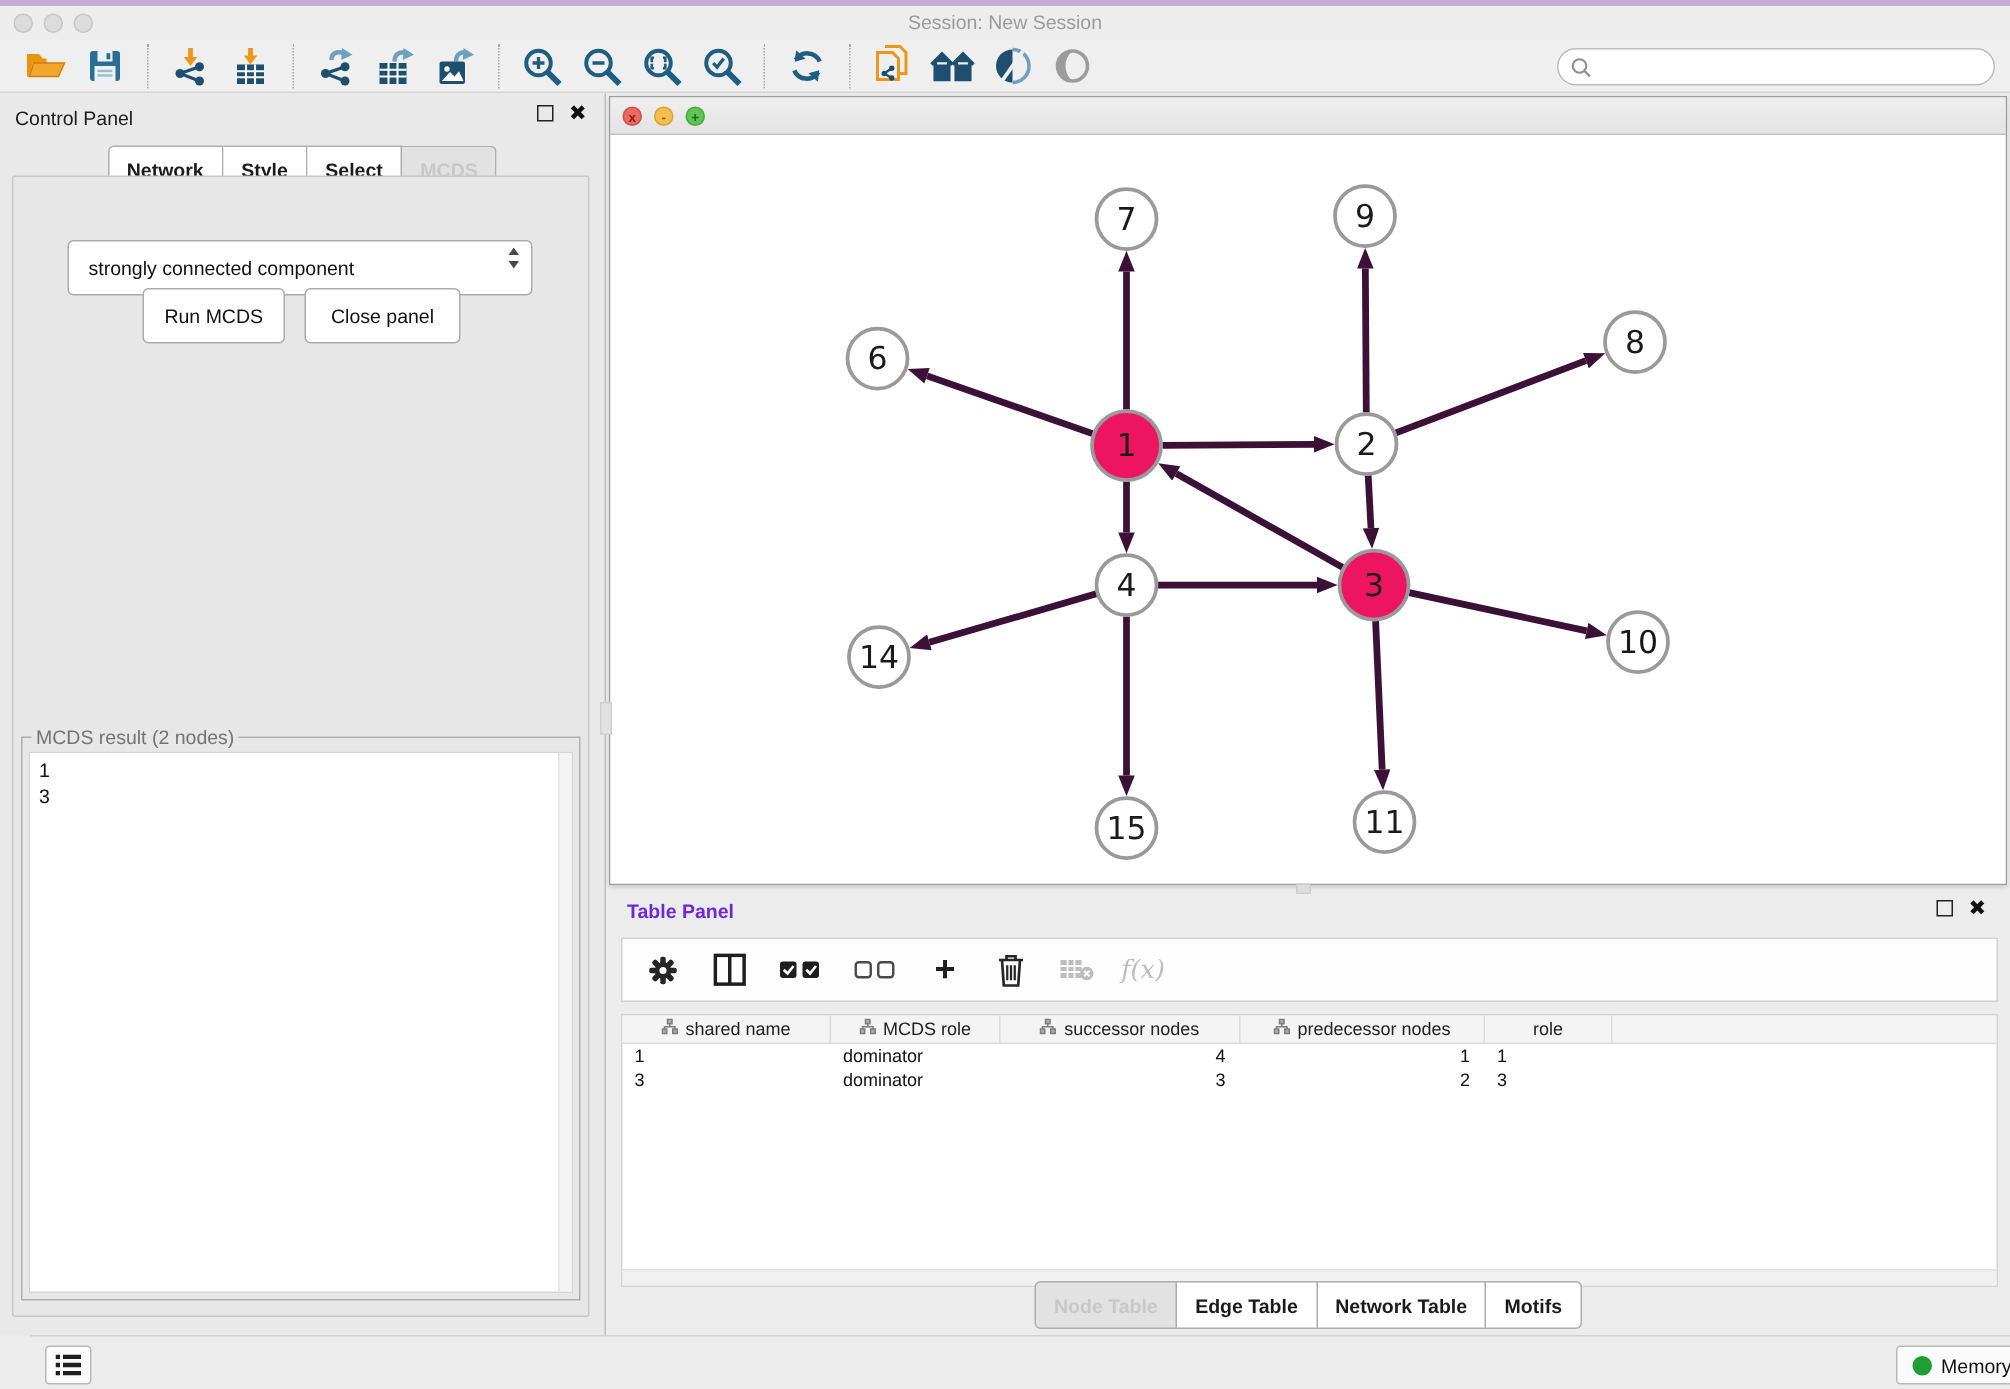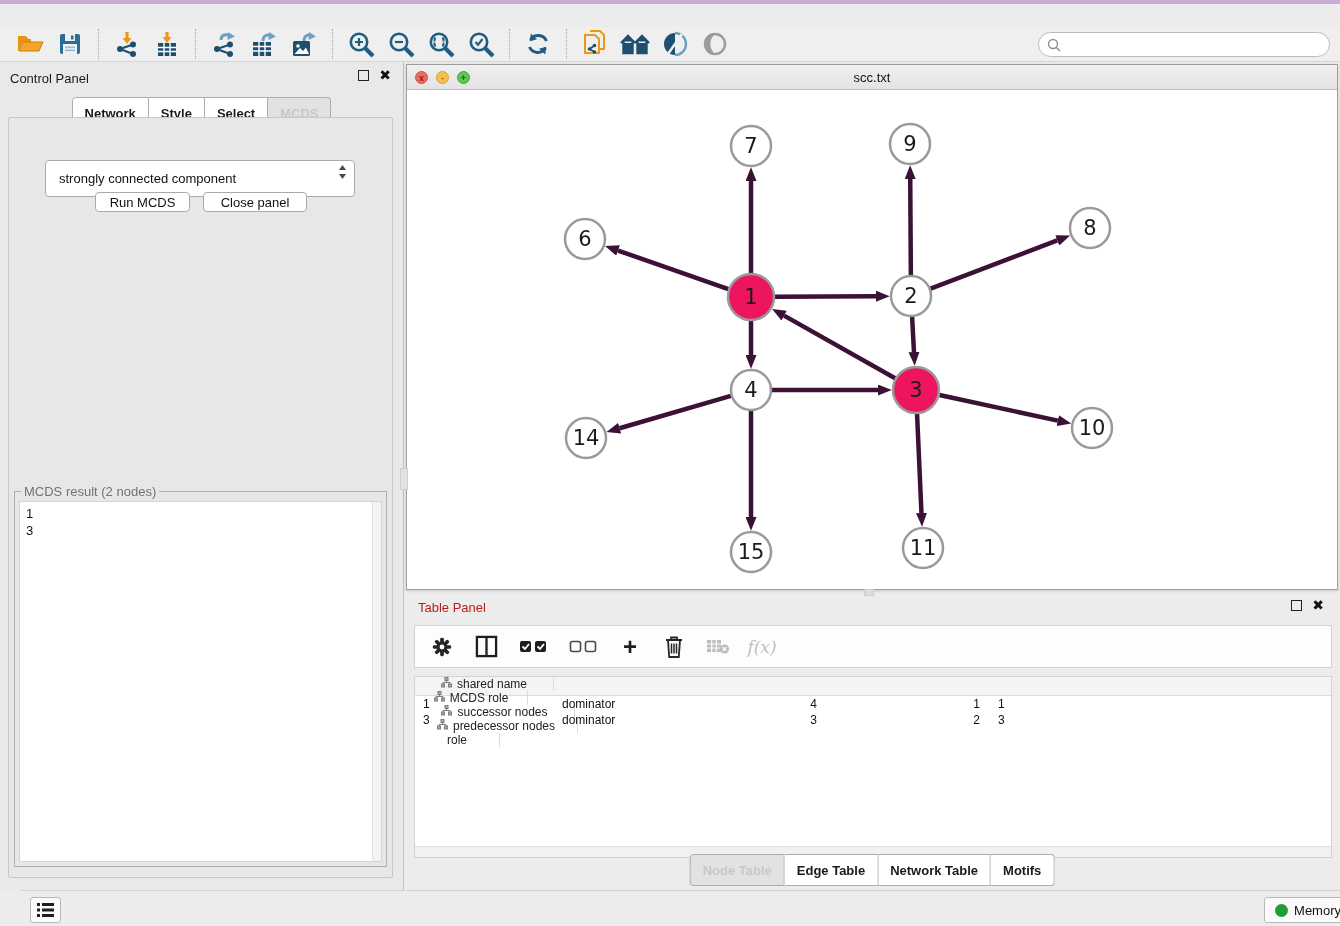--- a/index.html
+++ b/index.html
@@ -28,21 +28,21 @@
   .seg-tabs { position:absolute; display:flex; }
   .seg-tab { height:21px; padding:15px 12px; background:#fff; border:1px solid #ADADAD; border-left:none; font-size:13px; font-weight:600; color:#1a1a1a; display:flex; align-items:center; }
   .seg-tab:first-child { border-left:1px solid #ADADAD; border-radius:4px 0 0 4px; }
   .seg-tab:last-child { border-radius:0 4px 4px 0; }
   .seg-tab.active { background:#E2E2E2; color:#C8C8C8; }
   .cp-tabs { top:35px; left:50%; transform:translateX(-50%); }
   .cp-content { position:absolute; top:55px; left:8px; width:385px; height:761px; background:#E7E7E7; border:1px solid #C8C8C8; border-radius:2px; }
   .opt-label { position:absolute; top:19px; width:100%; text-align:center; font-size:13px; color:#111; }
   .cp-select { position:absolute; top:42px; left:36px; width:310px; height:37px; background:#fff; border:1px solid #ABABAB; border-radius:4px; font-size:13px; color:#111; display:flex; align-items:center; padding-left:13px; }
   .stepper { position:absolute; right:7px; top:3px; }
-  .mac-btn { position:absolute; height:20px; background:#fff; border:1px solid #ABABAB; border-radius:4px; font-size:13px; color:#111; display:flex; align-items:center; justify-content:center; }
+  .mac-btn { position:absolute; height:37px; background:#fff; border:1px solid #ABABAB; border-radius:4px; font-size:13px; color:#111; display:flex; align-items:center; justify-content:center; }
   .result-fieldset { position:absolute; top:373px; left:5px; width:373px; height:376px; border:1px solid #AFAFAF; }
   .result-legend { position:absolute; top:-8px; left:6px; background:#E7E7E7; padding:0 3px; font-size:13px; color:#737373; }
   .result-area { position:absolute; top:9px; left:4px; right:4px; bottom:4px; background:#fff; border:1px solid #D5D5D5; font-size:13px; color:#111; padding:3px 6px; line-height:17px; }
   .result-scroll { position:absolute; top:0; right:0; width:9px; height:100%; background:#F4F4F4; border-left:1px solid #E2E2E2; }
 
   
   .net-window { position:absolute; top:64px; left:406px; width:932px; height:526px; background:#fff; border:1px solid #9E9E9E; box-shadow:0 1px 3px rgba(0,0,0,.15); }
   .net-titlebar { position:absolute; top:0; left:0; width:100%; height:25px; background:linear-gradient(#EFEFEF,#E3E3E3); border-bottom:1px solid #BEBEBE; }
   .net-title { position:absolute; width:100%; text-align:center; top:5px; font-size:13px; color:#111; }
   .tl { position:absolute; top:6px; width:13px; height:13px; border-radius:50%; font-size:9px; font-weight:bold; display:flex; align-items:center; justify-content:center; }
@@ -50,45 +50,51 @@
   .tl.yellow { left:29px; background:#F5BF4F; border:1px solid #DBA12F; color:#90591A; }
   .tl.green { left:50px; background:#61C555; border:1px solid #48A83C; color:#1A6B11; }
   .net-canvas { position:absolute; top:25px; left:0; width:930px; height:499px; background:#fff; }
 
   
   .v-handle { position:absolute; top:468px; left:400px; width:8px; height:22px; background:#E2E2E2; border:1px solid #CFCFCF; }
   .h-handle { position:absolute; top:589px; left:864px; width:10px; height:7px; background:#DDDDDD; border:1px solid #CCCCCC; }
 
   
   .table-panel { position:absolute; top:596px; left:406px; width:932px; height:292px; background:#ECECEC; }
-  .tp-title { position:absolute; top:4px; left:12px; font-size:13px; color:#b91c1c; }
+  .tp-title { position:absolute; top:4px; left:12px; font-size:13px; color:#6d28d9;font-weight:bold; }
   .tp-toolbar { position:absolute; top:29px; left:8px; right:6px; height:43px; background:#FDFDFD; border:1px solid #D2D2D2; display:flex; align-items:center; padding-left:14px; gap:18px; }
   .tp-tool { display:flex; align-items:center; justify-content:center; width:26px; height:30px; }
   .fx-label { font-family:"DejaVu Serif","Liberation Serif",serif; font-style:italic; font-size:17px; color:#BDBDBD; }
   .plus-glyph { font-size:24px; font-weight:bold; color:#1e1e1e; line-height:20px; }
   .tp-table { position:absolute; top:80px; left:8px; right:6px; height:182px; background:#fff; border:1px solid #D2D2D2; overflow:hidden; }
-  .tbl-header { display:flex; height:19px; background:#F4F4F4; border-bottom:1px solid #DCDCDC;flex-direction:column; }
+  .tbl-header { display:flex; height:19px; background:#F4F4F4; border-bottom:1px solid #DCDCDC; }
   .th-cell { display:flex; align-items:center; justify-content:center; gap:5px; font-size:12px; color:#222; border-right:1px solid #DCDCDC; }
   .tbl-row { display:flex; height:16px; }
   .td-cell { font-size:12px; color:#111; padding:1px 10px 0 8px; }
   .tbl-scroll { position:absolute; bottom:0; left:0; right:0; height:11px; background:#F1F1F1; border-top:1px solid #E0E0E0; }
   .tp-tabs { top:258px; left:50%; transform:translateX(-50%);justify-content:space-between; }
 
   
   .statusbar { position:absolute; top:890px; left:0; width:100%; height:36px; background:#ECECEC; border-top:1px solid #D2D2D2;margin-left:20px; }
   .status-btn { position:absolute; top:6px; left:10px; width:31px; height:26px; background:#FBFBFB; border:1px solid #B8B8B8; border-radius:3px; display:flex; align-items:center; justify-content:center; }
   .memory-btn { position:absolute; top:6px; right:8px; height:26px; padding:0 10px; background:#FBFBFB; border:1px solid #B8B8B8; border-radius:3px; display:flex; align-items:center; gap:6px; font-size:13px; color:#111; }
   .mem-dot { width:13px; height:13px; border-radius:50%; background:#1E9E33; }
 </style>
 </head>
 <body>
 
 <div id="app">
 
   <div class="purple-strip"></div>
+  <div class="titlebar">
+    <span class="traffic-gray" style="left:9px"></span>
+    <span class="traffic-gray" style="left:29px"></span>
+    <span class="traffic-gray" style="left:49px"></span>
+    <div class="title-text">Session: New Session</div>
+  </div>
 
   <div class="toolbar">
     <div class="tbtn">
       <svg width="27" height="24" viewBox="0 0 27 24">
           <path d="M1 4 h8 l2.5 3 H14 v3 H5 L2 19 H1 z" fill="#E8940F"></path>
           <path d="M5.5 10 H26 l-4 9 H2.5 z" fill="#F2A62B" stroke="#D07F08" stroke-width="1"></path>
         </svg>
     </div>
     <div class="tbtn">
       <svg width="24" height="24" viewBox="0 0 24 24">
@@ -257,21 +263,20 @@
           </div>
       </div>
     </div>
   </div>
 
   <div class="net-window">
     <div class="net-titlebar">
       <span class="tl red">x</span>
       <span class="tl yellow">-</span>
       <span class="tl green">+</span>
-      <div class="net-title">scc.txt</div>
     </div>
     <div class="net-canvas">
       <svg id="graph-svg" width="930" height="499">
           <defs>
             <marker id="arrow" viewBox="0 0 10 8" refX="0" refY="4" markerWidth="14" markerHeight="11" orient="auto" markerUnits="userSpaceOnUse">
               <path d="M0 0 L10 4 L0 8 z" fill="#3B1136"></path>
             </marker>
           </defs>
           <line x1="344" y1="183" x2="344" y2="91" stroke="#3B1136" stroke-width="4.5" marker-end="url(#arrow)"></line>
           <line x1="321.34314698911055" y1="199.08375015282175" x2="211.04124397421378" y2="160.54453102713495" stroke="#3B1136" stroke-width="4.5" marker-end="url(#arrow)"></line>

